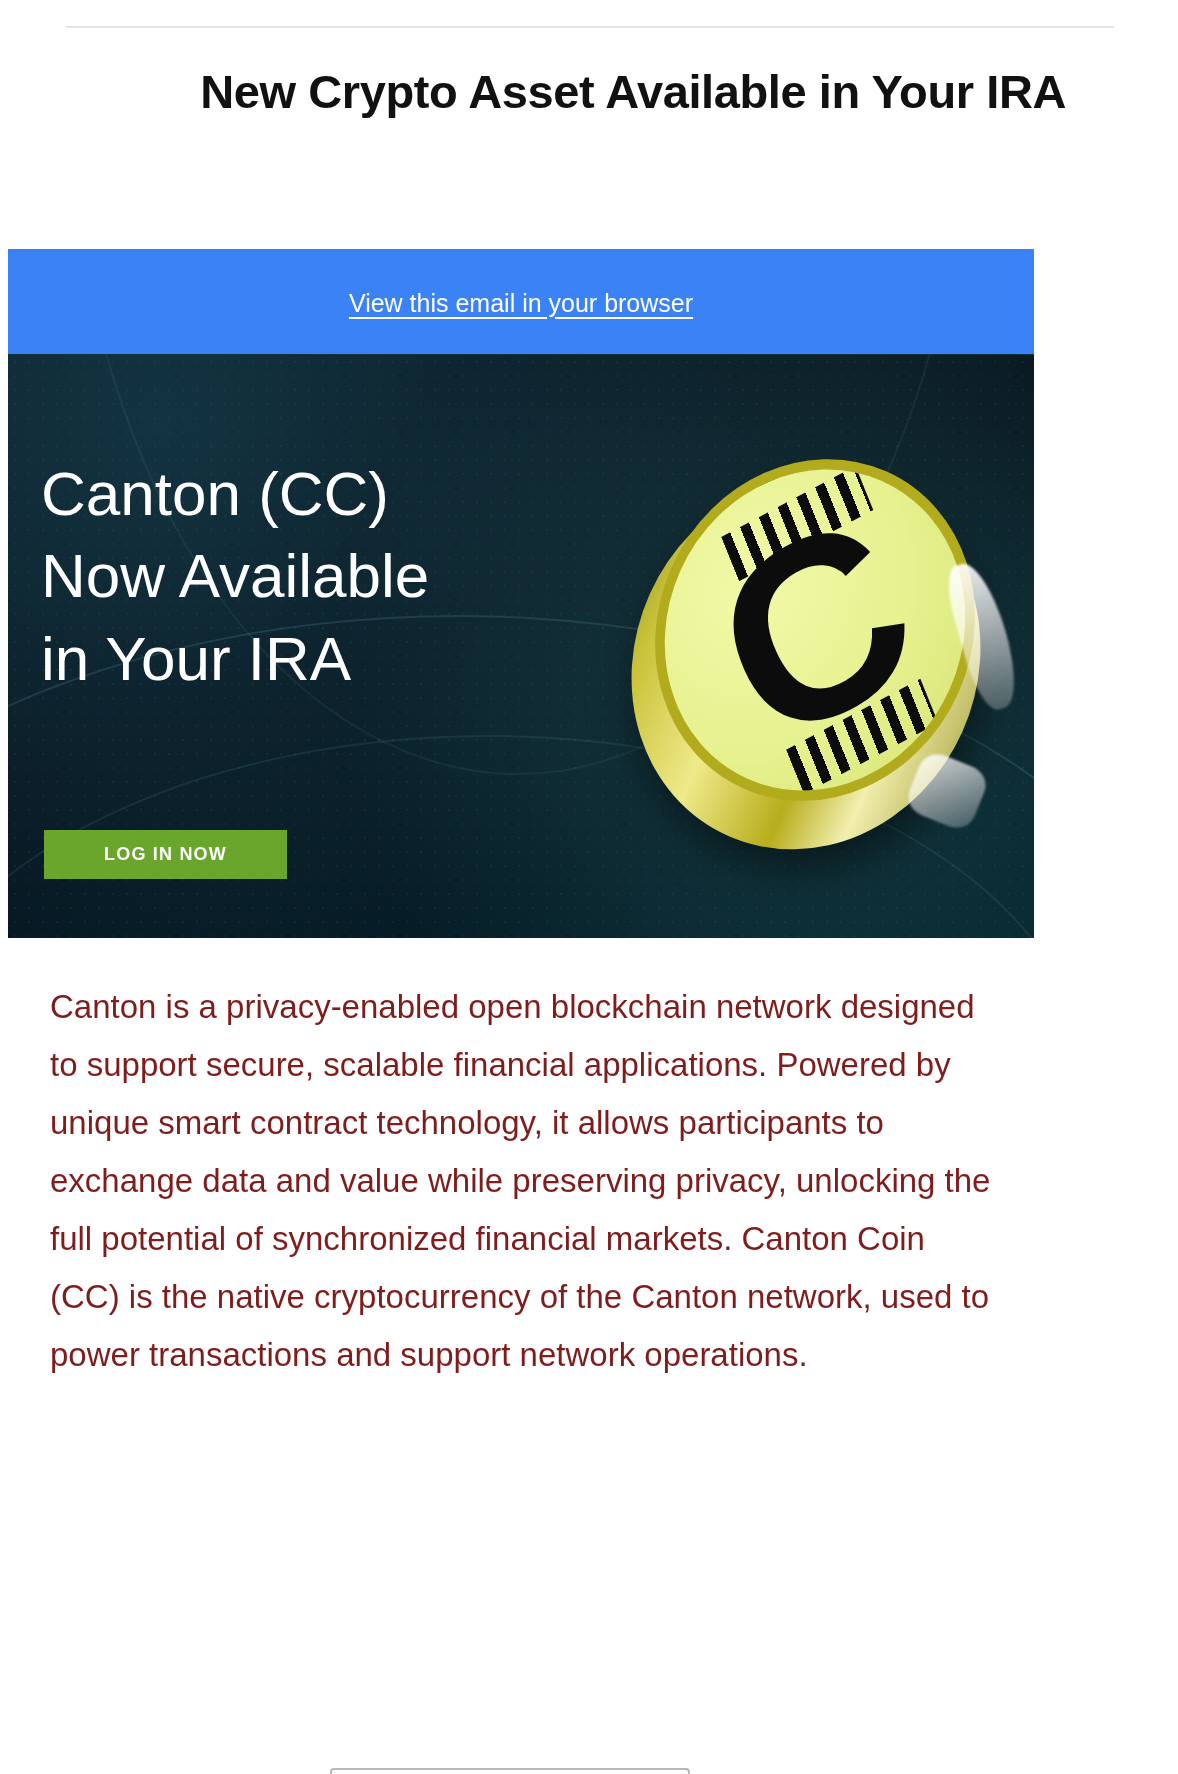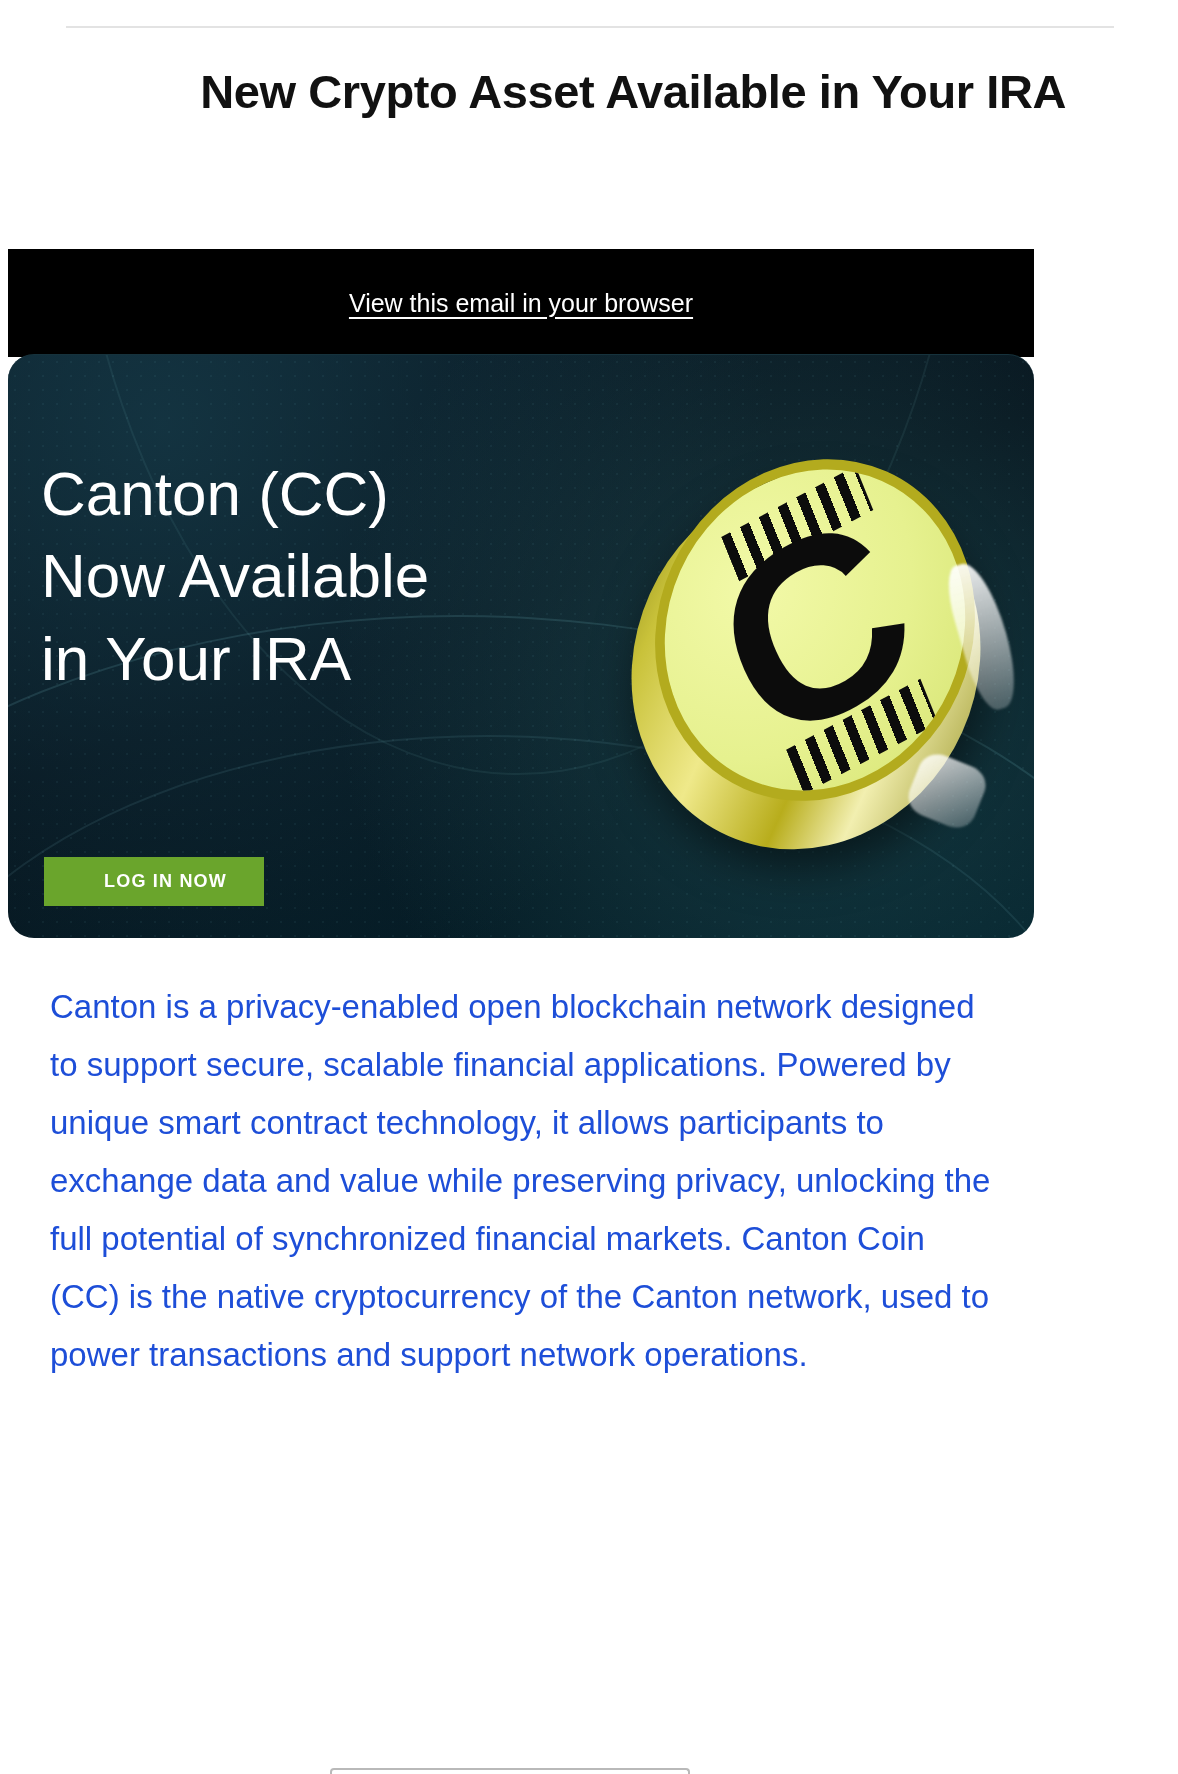--- a/index.html
+++ b/index.html
@@ -39,21 +39,21 @@
     text-align: right;
   }
 
   
   .browser-bar {
     position: absolute;
     left: 8px;
     top: 249px;
     width: 1026px;
     height: 108px;
-    background: #000000;
+    background: #3b82f6;
     display: flex;
     align-items: center;
     justify-content: center;
   }
   .browser-bar a {
     color: #ffffff;
     font-size: 25px;
     text-decoration: underline;
     text-underline-offset: 5px;
     font-family: "Liberation Sans", sans-serif;
@@ -65,21 +65,20 @@
     left: 8px;
     top: 354px;
     width: 1026px;
     height: 584px;
     overflow: hidden;
     background:
       radial-gradient(circle at 78% 55%, rgba(40,90,95,0.55) 0%, rgba(10,25,35,0.0) 55%),
       radial-gradient(circle at 15% 12%, rgba(22,58,72,0.8) 0%, rgba(6,16,24,0) 60%),
       linear-gradient(160deg, #0a1b26 0%, #06121b 45%, #04222c 100%);
     border-top: 1px solid #16323c;
-    border-radius: 26px;
   }
   
   .hero .dots {
     position: absolute;
     inset: 0;
     background-image: radial-gradient(rgba(120,200,210,0.13) 1px, transparent 1px);
     background-size: 14px 14px;
     opacity: .5;
   }
   
@@ -100,34 +99,33 @@
     line-height: 1.33;
     font-weight: 300;
     color: #ffffff;
     letter-spacing: 0px;
     white-space: pre-line;
   }
   .hero-cta {
     position: absolute;
     left: 36px;
     top: 475px;
-    width: 220px;
+    width: 243px;
     height: 49px;
     background: #6aa52c;
     color: #ffffff;
     font-size: 18px;
     font-weight: bold;
     letter-spacing: 1.2px;
     display: flex;
     align-items: center;
     padding-left: 60px;
     border: none;
     cursor: pointer;
     font-family: "Liberation Sans", sans-serif;
-    margin-top: 27px;
   }
 
   
   .coin-wrap {
     position: absolute;
     left: 600px;
     top: 88px;
     width: 410px;
     height: 420px;
   }
@@ -202,21 +200,21 @@
   }
 
   
   .body-copy {
     position: absolute;
     left: 50px;
     top: 978px;
     width: 952px;
     font-size: 33px;
     line-height: 1.76;
-    color: #1d4ed8;
+    color: #7f1d1d;
     font-family: "Liberation Sans", sans-serif;
   }
 
   
   .bottom-strip {
     position: absolute;
     left: 330px;
     top: 1768px;
     width: 360px;
     height: 6px;

